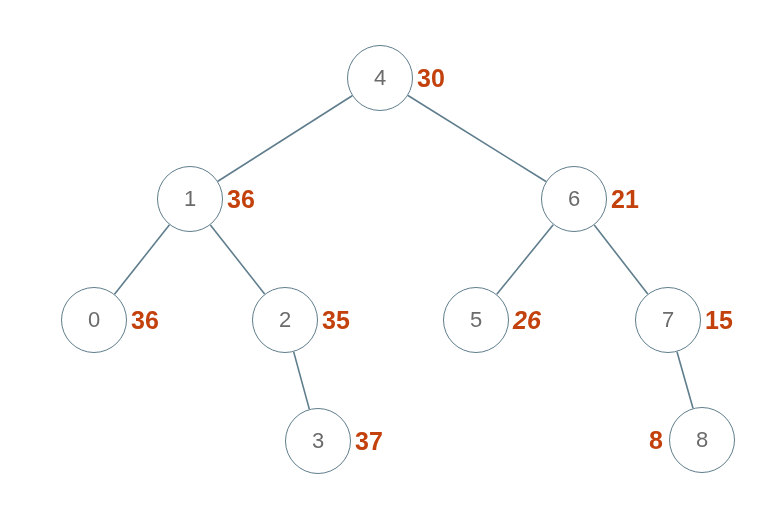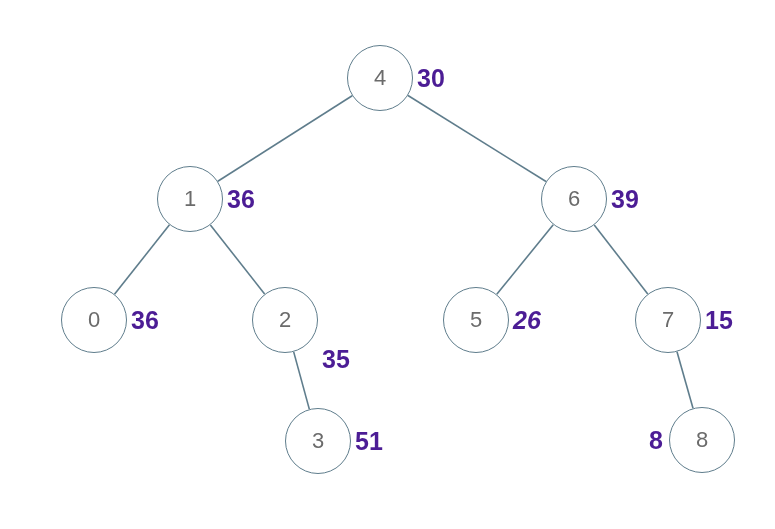--- a/index.html
+++ b/index.html
@@ -46,21 +46,21 @@
     font-size: 22px;
     color: #6b6b6b;
     line-height: 1;
     user-select: none;
   }
   .weight-label {
     position: absolute;
     font-family: "Liberation Sans", sans-serif;
     font-size: 25px;
     font-weight: 700;
-    color: #4c1d95;
+    color: #c2410c;
     line-height: 1;
     white-space: nowrap;
     z-index: 3;
     user-select: none;
   }
   .weight-right {
     transform: translateY(-50%);
   }
   .weight-left {
     transform: translate(-100%, -50%);
@@ -85,39 +85,39 @@
         <span class="node-label">4</span>
       </div>
       <span class="weight-label weight-right" style="top: 78px; left: 417px;">30</span>
       <div class="tree-node" style="left: 190px; top: 199px;">
         <span class="node-label">1</span>
       </div>
       <span class="weight-label weight-right" style="top: 199px; left: 227px;">36</span>
       <div class="tree-node" style="left: 574px; top: 199px;">
         <span class="node-label">6</span>
       </div>
-      <span class="weight-label weight-right" style="top: 199px; left: 611px;">39</span>
+      <span class="weight-label weight-right" style="top: 199px; left: 611px;">21</span>
       <div class="tree-node" style="left: 94px; top: 320px;">
         <span class="node-label">0</span>
       </div>
       <span class="weight-label weight-right" style="top: 320px; left: 131px;">36</span>
       <div class="tree-node" style="left: 285px; top: 320px;">
         <span class="node-label">2</span>
       </div>
-      <span class="weight-label weight-right" style="top: 320px; left: 322px; margin-top: 39px;">35</span>
+      <span class="weight-label weight-right" style="top: 320px; left: 322px;">35</span>
       <div class="tree-node" style="left: 476px; top: 320px;">
         <span class="node-label">5</span>
       </div>
       <span class="weight-label weight-right" style="top: 320px; left: 513px; font-style: italic;">26</span>
       <div class="tree-node" style="left: 668px; top: 320px;">
         <span class="node-label">7</span>
       </div>
       <span class="weight-label weight-right" style="top: 320px; left: 705px; text-align: center;">15</span>
       <div class="tree-node" style="left: 318px; top: 441px;">
         <span class="node-label">3</span>
       </div>
-      <span class="weight-label weight-right" style="top: 441px; left: 355px;">51</span>
+      <span class="weight-label weight-right" style="top: 441px; left: 355px;">37</span>
       <div class="tree-node" style="left: 702px; top: 440px;">
         <span class="node-label">8</span>
       </div>
       <span class="weight-label weight-left" style="top: 440px; left: 663px;">8</span>
     </div>
 </div>
 
 </body></html>

